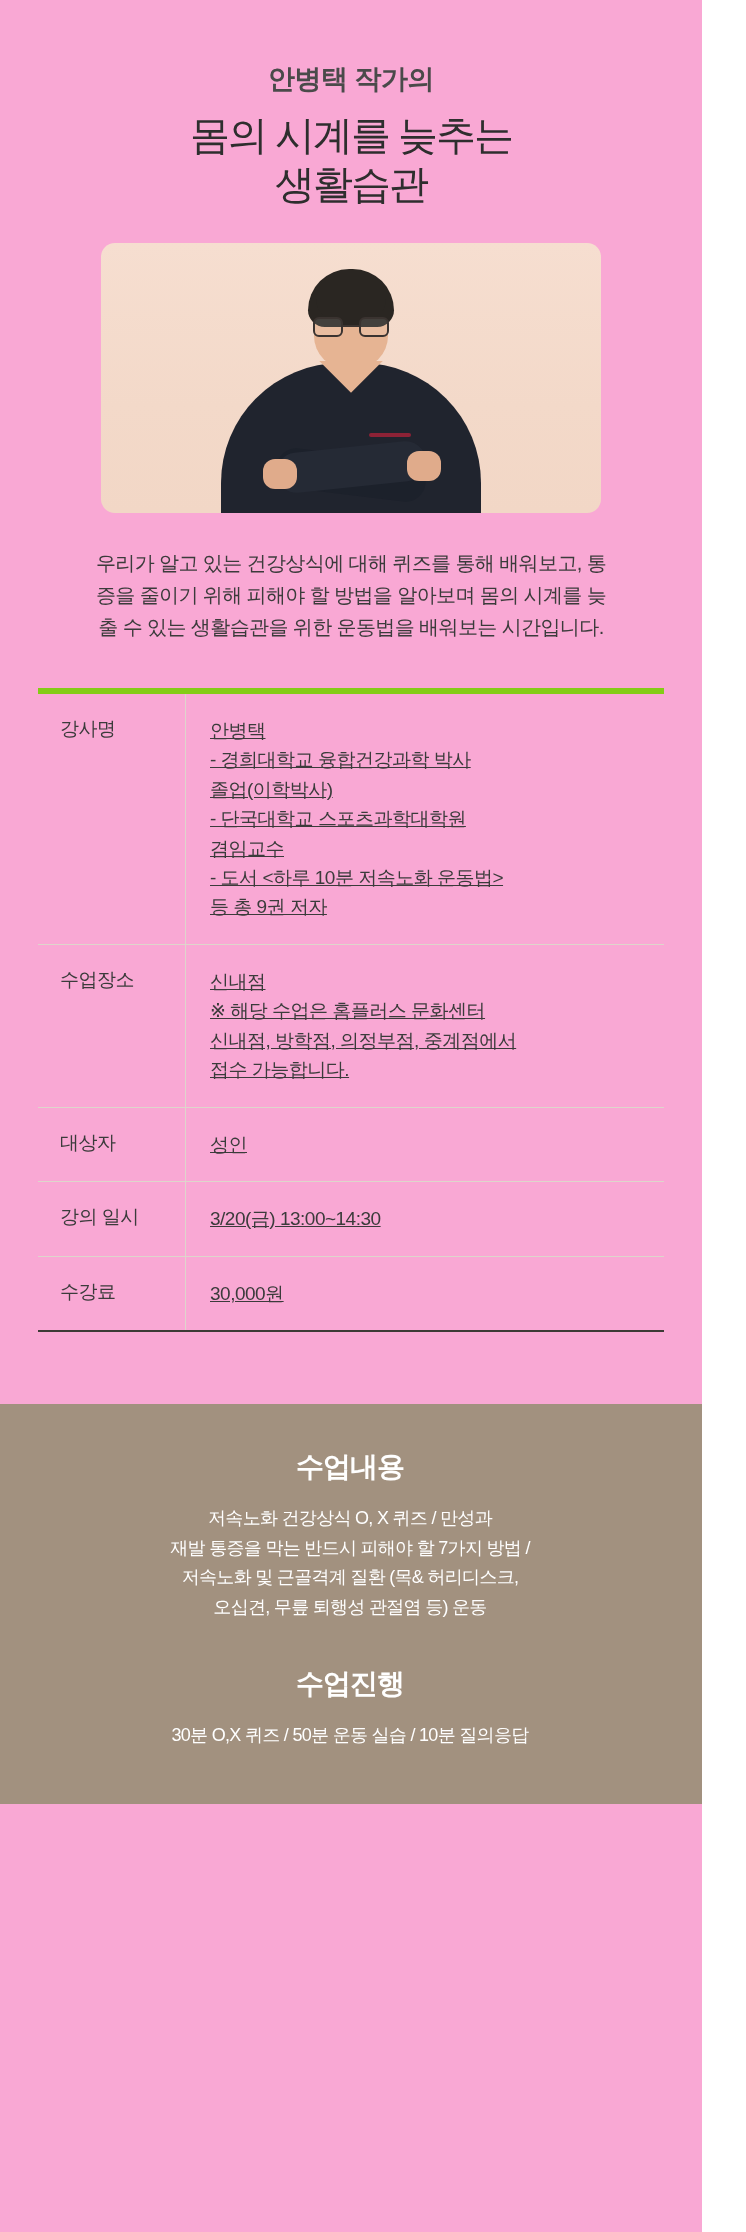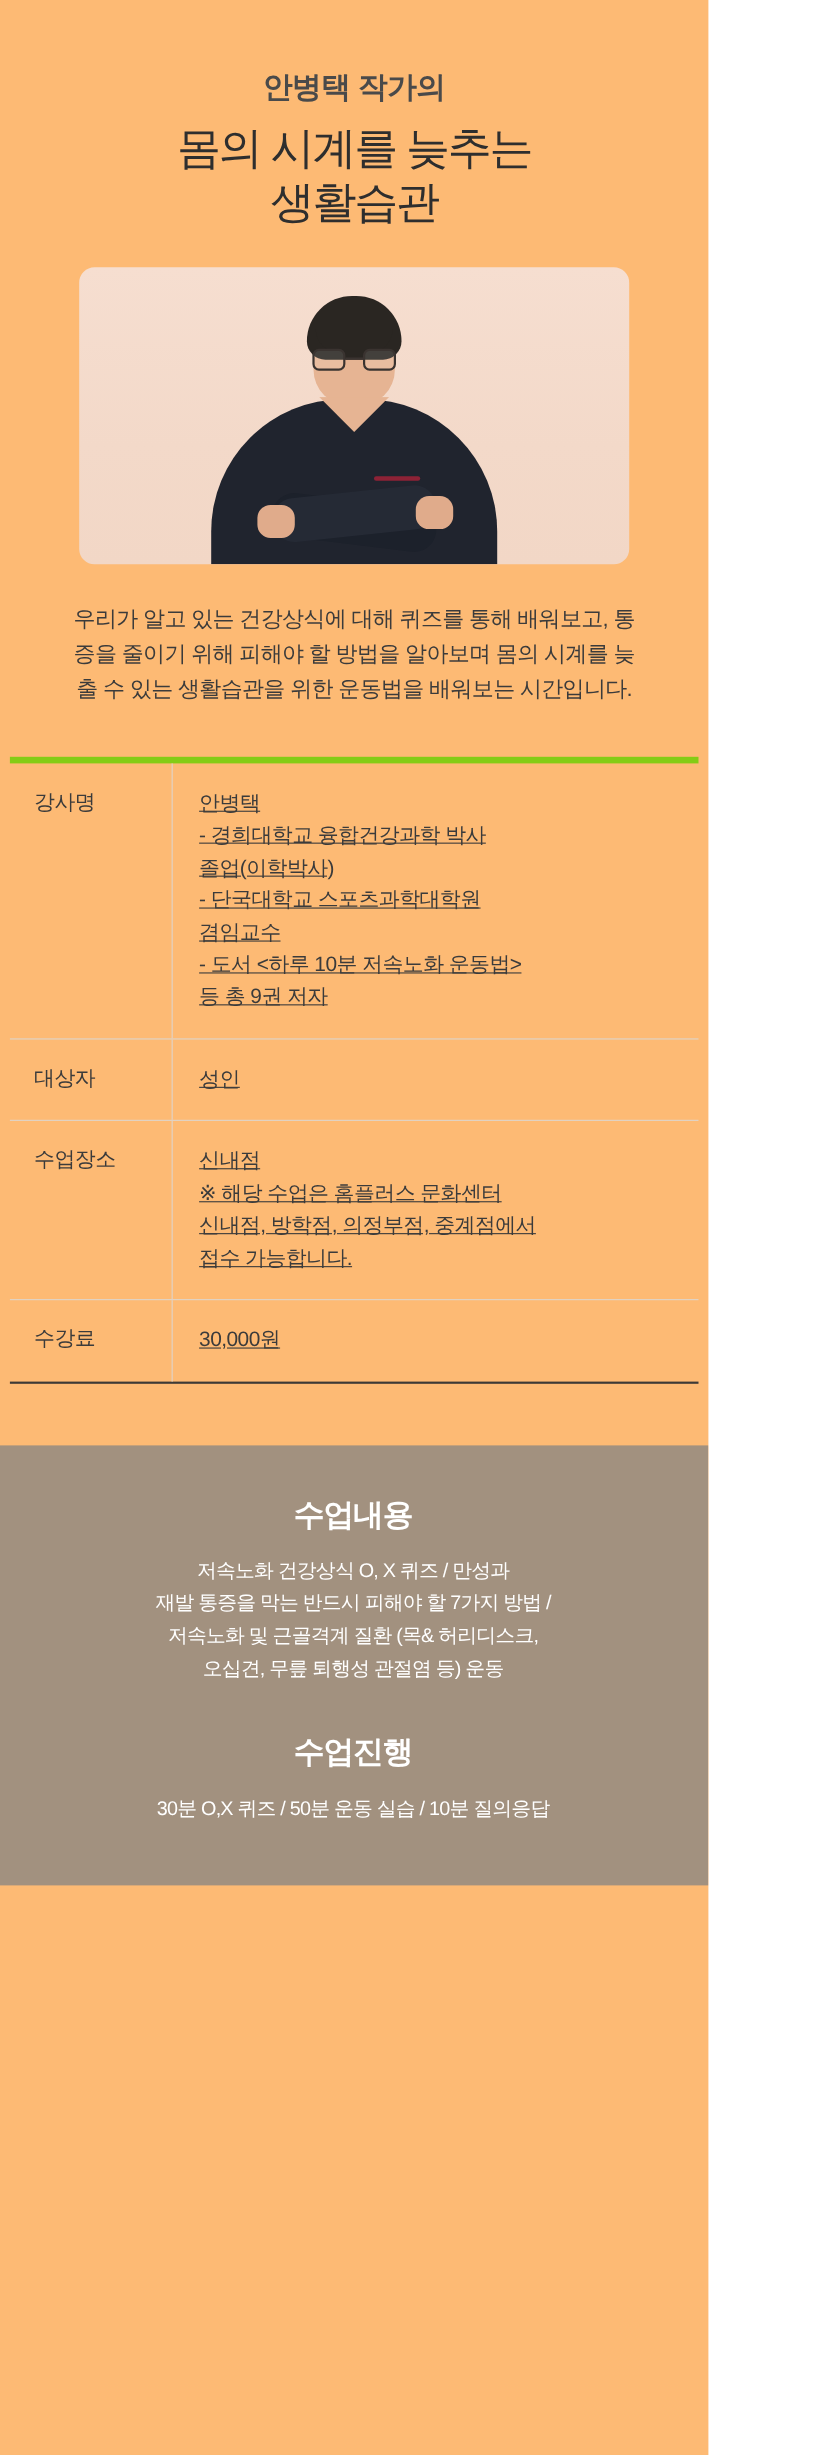--- a/index.html
+++ b/index.html
@@ -2,23 +2,23 @@
 <html lang="ko"><head>
 <meta charset="utf-8">
 <style>
   * { box-sizing: border-box; margin: 0; padding: 0; }
   html, body {
     width: 746px;
     background: #ffffff;
     font-family: "Liberation Sans", "DejaVu Sans", sans-serif;
   }
   .page {
-    width: 644px;
+    width: 702px;
     min-height: 2232px;
-    background: #fdba74;
+    background: #f9a8d4;
     position: relative;
     overflow: hidden;
   }
 
   
   .title-block {
     padding: 62px 40px 0 40px;
     text-align: center;
   }
   .kicker {
@@ -207,21 +207,21 @@
     font-size: 19px;
     line-height: 1.55;
     color: #3b3b3b;
     letter-spacing: -0.5px;
     white-space: pre-line;
     text-decoration: underline;
   }
 
   
   .bottom {
-    margin-top: 56px;
+    margin-top: 72px;
     background: #a2917f;
     padding: 44px 30px 54px 28px;
     text-align: center;
     color: #ffffff;
   }
   .bottom h2 {
     font-size: 28px;
     font-weight: bold;
     letter-spacing: -1px;
     margin-bottom: 18px;
@@ -279,32 +279,36 @@
       <div class="info-value">안병택
 - 경희대학교 융합건강과학 박사
   졸업(이학박사)
 - 단국대학교 스포츠과학대학원
   겸임교수
 - 도서 &lt;하루 10분 저속노화 운동법&gt;
   등 총 9권 저자</div>
     </div>
 
     <div class="info-row">
-      <div class="info-label">대상자</div>
-      <div class="info-value">성인</div>
-    </div>
-
-    <div class="info-row">
       <div class="info-label">수업장소</div>
       <div class="info-value">신내점
 ※ 해당 수업은 홈플러스 문화센터
 신내점, 방학점, 의정부점, 중계점에서
 접수 가능합니다.</div>
     </div>
 
+    <div class="info-row">
+      <div class="info-label">대상자</div>
+      <div class="info-value">성인</div>
+    </div>
+
+    <div class="info-row">
+      <div class="info-label">강의 일시</div>
+      <div class="info-value">3/20(금) 13:00~14:30</div>
+    </div>
 
     <div class="info-row">
       <div class="info-label">수강료</div>
       <div class="info-value">30,000원</div>
     </div>
 
   </div>
 
   <div class="bottom">
     <h2>수업내용</h2>

